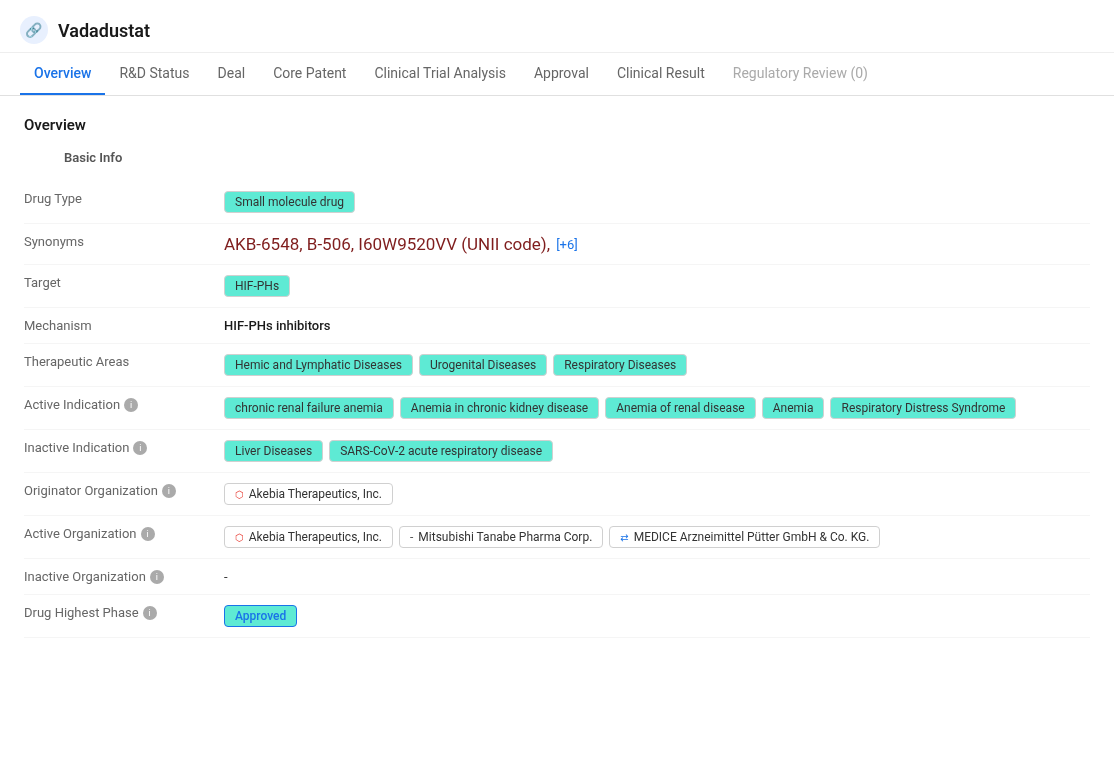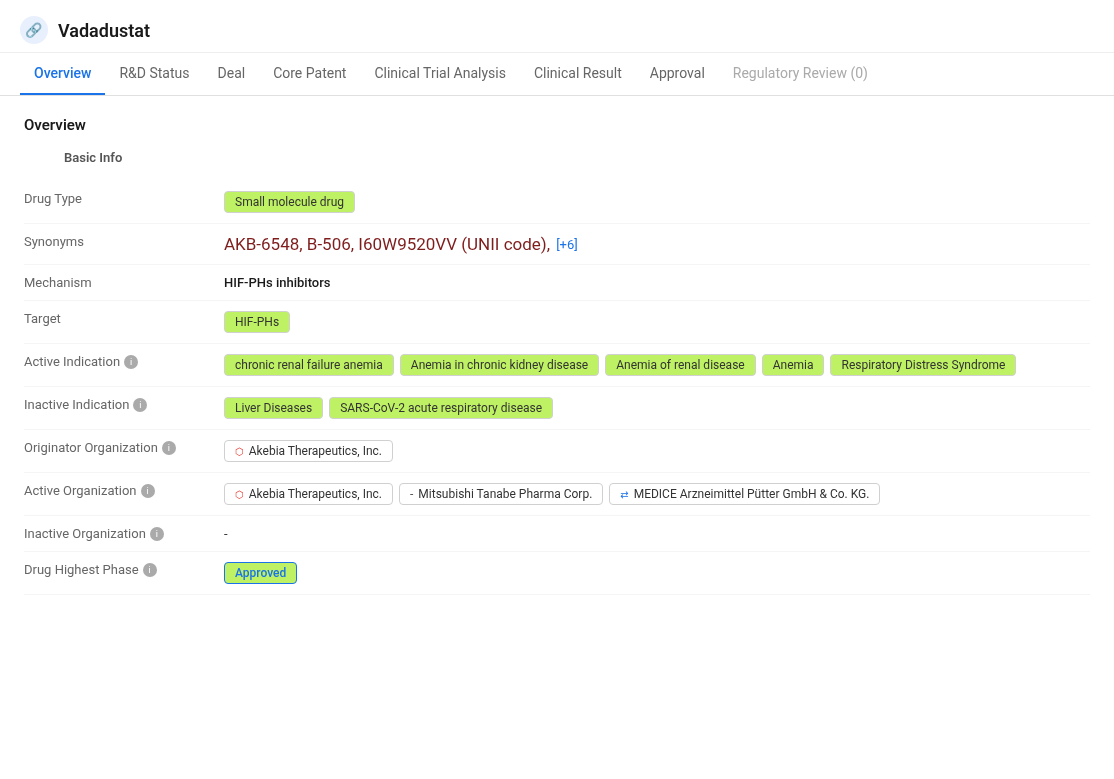--- a/index.html
+++ b/index.html
@@ -15,21 +15,21 @@
     .tab.disabled { color: #aaa; cursor: default; }
     
     .content { padding: 20px 24px; }
     .section-title { font-size: 15px; font-weight: 600; color: #1a1a1a; margin-bottom: 16px; }
     .sub-section-title { font-size: 13px; font-weight: 600; color: #555; margin-bottom: 16px; margin-left: 40px; }
     
     .info-row { display: flex; align-items: flex-start; padding: 10px 0; border-bottom: 1px solid #f5f5f5; }
     .info-label { width: 200px; min-width: 200px; font-size: 13px; color: #666; display: flex; align-items: center; gap: 4px; }
     .info-value { flex: 1; display: flex; flex-wrap: wrap; gap: 6px; align-items: center; }
     
-    .tag { display: inline-flex; align-items: center; padding: 3px 10px; border: 1px solid #d0d0d0; border-radius: 4px; font-size: 12px; color: #333; background: #bef264; white-space: nowrap; }
+    .tag { display: inline-flex; align-items: center; padding: 3px 10px; border: 1px solid #d0d0d0; border-radius: 4px; font-size: 12px; color: #333; background: #5eead4; white-space: nowrap; }
     .tag.approved { border-color: #1a73e8; color: #1a73e8; font-weight: 500; }
     
     .info-icon { width: 14px; height: 14px; border-radius: 50%; background: #aaa; color: #fff; font-size: 9px; display: inline-flex; align-items: center; justify-content: center; cursor: pointer; flex-shrink: 0; }
     
     .synonym-text { font-size: 17px; color: #7f1d1d; }
     .synonym-link { color: #1a73e8; cursor: pointer; font-size: 13px; }
     
     .mechanism-text { font-size: 13px; color: #1a1a1a; font-weight: 500; }
     
     .org-tag { display: inline-flex; align-items: center; padding: 3px 10px; border: 1px solid #d0d0d0; border-radius: 4px; font-size: 12px; color: #333; background: #fff; gap: 5px; white-space: nowrap; }
@@ -50,22 +50,22 @@
   </div>
 </div>
 
 <nav>
   <div class="tabs">
     <div class="tab active">Overview</div>
     <div class="tab">R&amp;D Status</div>
     <div class="tab">Deal</div>
     <div class="tab">Core Patent</div>
     <div class="tab">Clinical Trial Analysis</div>
+    <div class="tab">Approval</div>
     <div class="tab">Clinical Result</div>
-    <div class="tab">Approval</div>
     <div class="tab disabled">Regulatory Review (0)</div>
   </div>
 </nav>
 
 <div class="content">
   <div class="basic-info-section">
     <div class="section-title">Overview</div>
     <div class="sub-section-title">Basic Info</div>
   </div>
 
@@ -78,33 +78,41 @@
 
   <div class="info-row">
     <div class="info-label">Synonyms</div>
     <div class="info-value">
       <span class="synonym-text">AKB-6548,  B-506,  I60W9520VV (UNII code),</span>
       <span class="synonym-link">[+6]</span>
     </div>
   </div>
 
   <div class="info-row">
+    <div class="info-label">Target</div>
+    <div class="info-value">
+      <span class="tag">HIF-PHs</span>
+    </div>
+  </div>
+
+  <div class="info-row">
     <div class="info-label">Mechanism</div>
     <div class="info-value">
       <span class="mechanism-text">HIF-PHs inhibitors</span>
     </div>
   </div>
 
   <div class="info-row">
-    <div class="info-label">Target</div>
+    <div class="info-label">Therapeutic Areas</div>
     <div class="info-value">
-      <span class="tag">HIF-PHs</span>
+      <span class="tag">Hemic and Lymphatic Diseases</span>
+      <span class="tag">Urogenital Diseases</span>
+      <span class="tag">Respiratory Diseases</span>
     </div>
   </div>
-
 
   <div class="info-row">
     <div class="info-label">
       Active Indication
       <span class="info-icon">i</span>
     </div>
     <div class="info-value">
       <span class="tag">chronic renal failure anemia</span>
       <span class="tag">Anemia in chronic kidney disease</span>
       <span class="tag">Anemia of renal disease</span>

